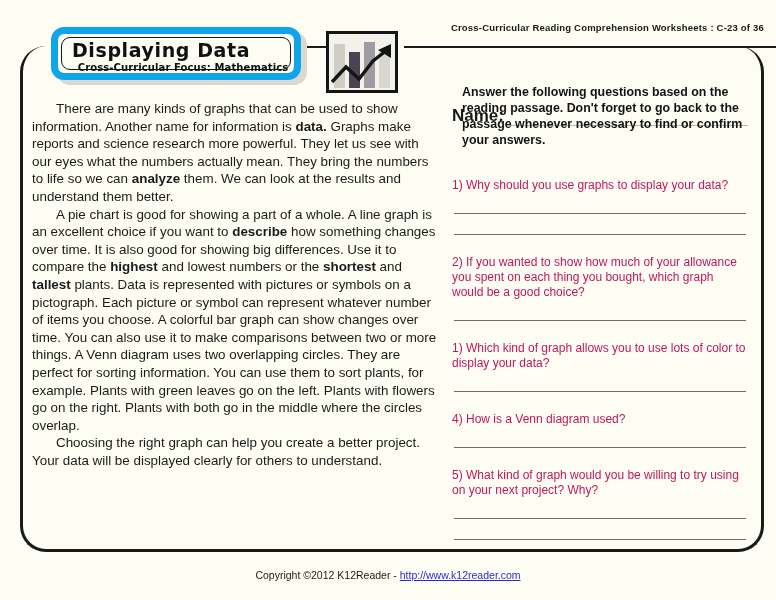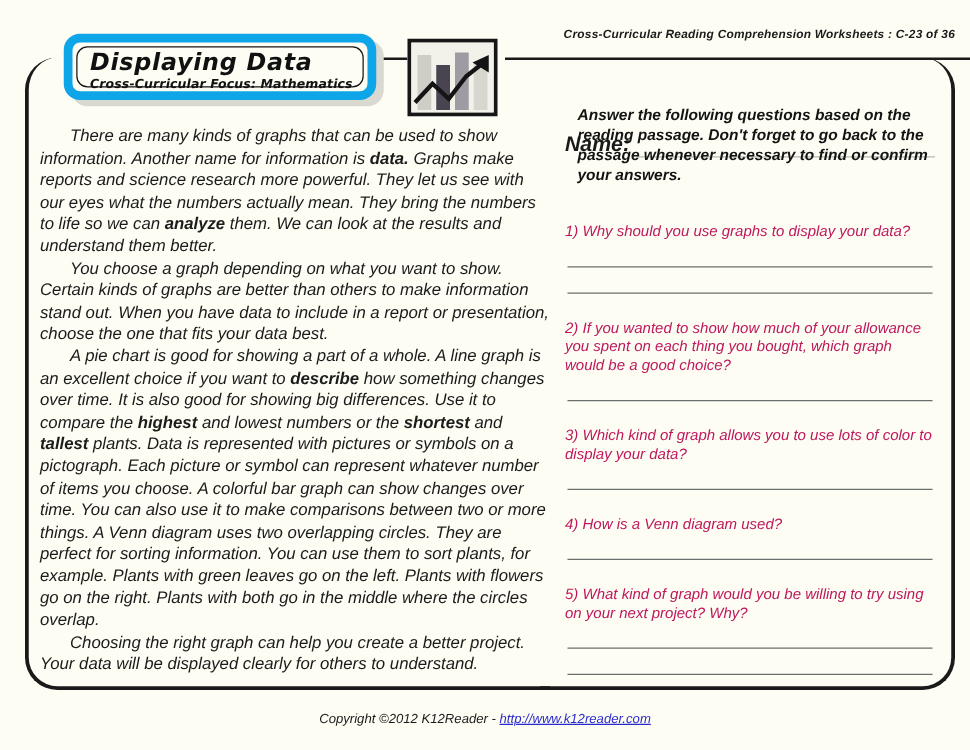--- a/index.html
+++ b/index.html
@@ -7,21 +7,20 @@
     margin: 0; padding: 0;
     width: 776px; height: 600px;
     background: #ffffff;
     font-family: "Liberation Sans", sans-serif;
   }
   #page {
     position: relative;
     width: 776px; height: 600px;
     background: #fdfdf4;
     overflow: hidden;
-    font-style: italic;
   }
 
   
   .top-header {
     position: absolute;
     top: 22px; right: 12px;
     font-size: 9.5px;
     font-weight: bold;
     color: #1a1a1a;
     letter-spacing: 0.2px;
@@ -60,20 +59,21 @@
     letter-spacing: 0.6px;
     margin: 2px 0 1px 0;
     line-height: 1.05;
   }
   .title-sub {
     font-family: "DejaVu Sans", sans-serif;
     font-size: 10px;
     font-weight: bold;
     color: #111;
     letter-spacing: 0.1px;
+    text-align: center;
   }
 
   
   .chart-icon {
     position: absolute;
     left: 326px; top: 31px;
     width: 72px; height: 62px;
     border: 3px solid #161616;
     background: #f2f1ea;
   }
@@ -214,21 +214,20 @@
       <rect x="35" y="8" width="11" height="46" fill="#9e9ca2"></rect>
       <rect x="50" y="16" width="11" height="38" fill="#d8d7cf"></rect>
       <polyline points="3,48 17,33 30,45 44,27 58,16" fill="none" stroke="#141414" stroke-width="3.4"></polyline>
       <polygon points="62,10 62,24 49,16" fill="#141414"></polygon>
     </svg>
   </div>
 
   <div class="passage-frame"></div>
   <div class="passage-text">
       <p><span>There are many kinds of graphs that can be used to show information. Another name for  information is </span><b>data.</b><span> Graphs make reports and science research more powerful. They let us see with our eyes what the numbers actually mean. They bring the numbers to life so we can </span><b>analyze</b><span> them. We can look at the results and understand them better.</span></p>
-      <p><span>You choose a graph depending on what you want to show. Certain kinds of graphs are better than others to make information stand out. When you have data to include in a report or presentation, choose the one that fits your data best.</span></p>
       <p><span>A pie chart is good for showing a part of a whole. A line graph is an excellent choice if you want to </span><b>describe</b><span> how something changes over time. It is also good for showing big differences. Use it to compare the </span><b>highest</b><span> and lowest numbers or the </span><b>shortest</b><span> and </span><b>tallest</b><span> plants. Data is represented with pictures or symbols on a pictograph. Each picture or symbol can represent whatever number of items you choose. A colorful bar graph can show changes over time. You can also use it to make comparisons between two or more things. A Venn diagram uses two overlapping circles. They are perfect for sorting information. You can use them to sort plants, for example. Plants with green leaves go on the left. Plants with flowers go on the right. Plants with both go in the middle where the circles overlap.</span></p>
       <p><span>Choosing the right graph can help you create a better project. Your data will be displayed clearly for others to understand.</span></p>
     </div>
 
   <div class="q-frame"></div>
 
   <div class="name-row">
     <span class="name-label">Name:</span>
     <span class="name-line"></span>
   </div>
@@ -241,21 +240,21 @@
         <div class="ans-line"></div>
         <div class="ans-line"></div>
         <div class="q-gap-md"></div>
       </div>
       <div class="q-item">
         <div class="q-text">2) If you wanted to show how much of your allowance you spent on each thing you bought, which graph would be a good choice?</div>
         <div class="ans-line"></div>
         <div class="q-gap-md"></div>
       </div>
       <div class="q-item">
-        <div class="q-text">3) Which kind of graph allows you to use lots of color to display your data?</div>
+        <div class="q-text">1) Which kind of graph allows you to use lots of color to display your data?</div>
         <div class="ans-line"></div>
         <div class="q-gap-md"></div>
       </div>
       <div class="q-item">
         <div class="q-text">4) How is a Venn diagram used?</div>
         <div class="ans-line"></div>
         <div class="q-gap-md"></div>
       </div>
       <div class="q-item">
         <div class="q-text">5) What kind of graph would you be willing to try using on your next project? Why?</div>

